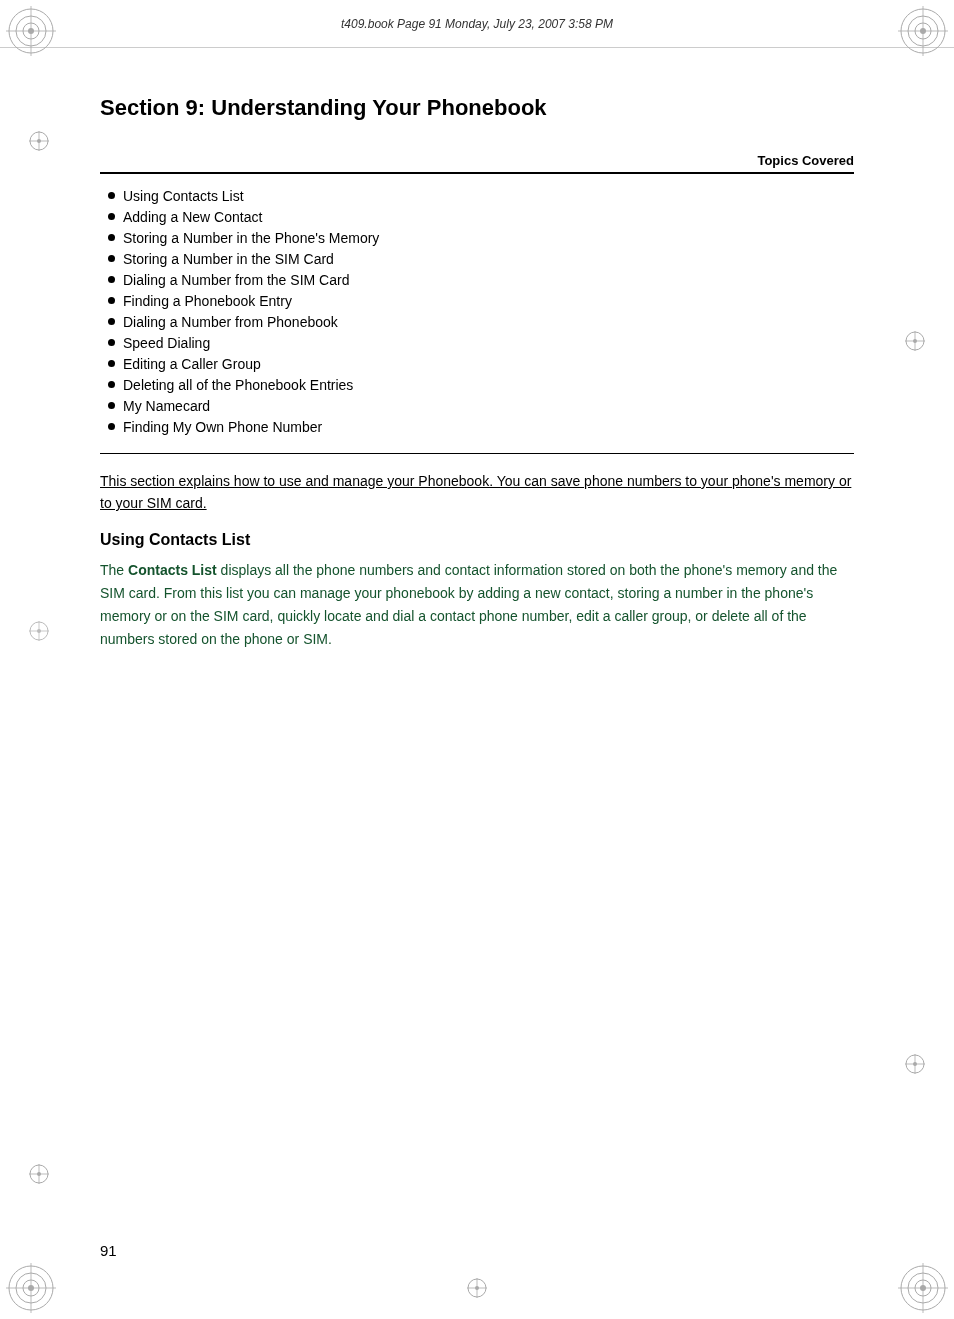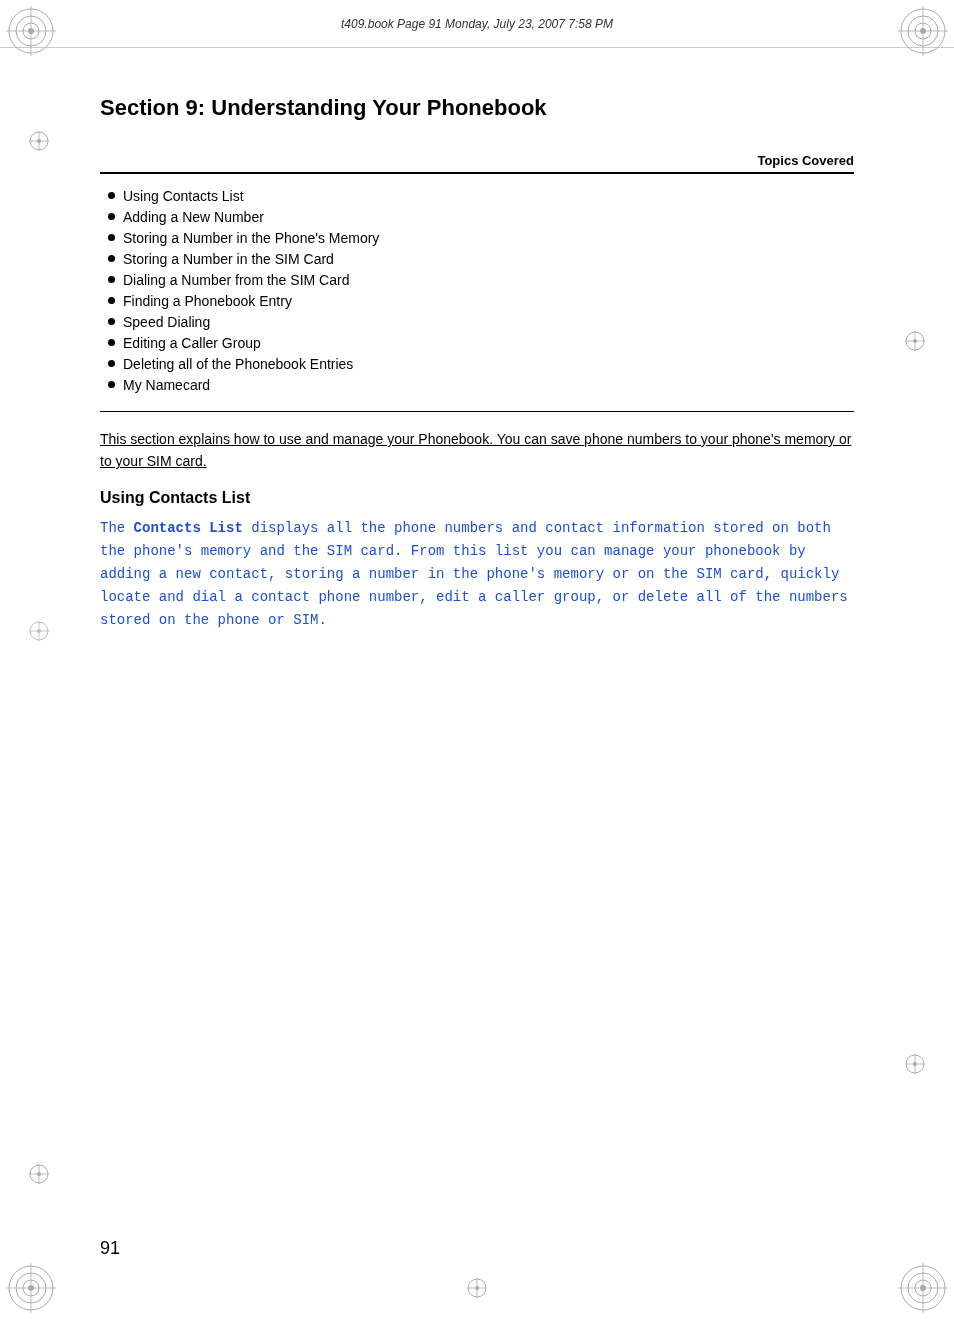--- a/index.html
+++ b/index.html
@@ -155,45 +155,44 @@
 
     .subsection-title {
       font-size: 16px;
       font-weight: bold;
       color: #000;
       margin-bottom: 10px;
     }
 
     .body-text {
       font-size: 14px;
-      color: #1d4ed8;
+      color: #14532d;
       line-height: 1.65;
-      font-family: Liberation Mono, monospace;
     }
 
     .body-text strong {
       font-weight: bold;
     }
 
     
     .page-number {
       position: absolute;
       bottom: 60px;
       left: 100px;
-      font-size: 18px;
+      font-size: 15px;
       color: #000;
     }
   </style>
 </head>
 <body>
 
 <div class="page-container">
 
   <div class="header-bar">
-    <span class="header-text">t409.book  Page 91  Monday, July 23, 2007  7:58 PM</span>
+    <span class="header-text">t409.book  Page 91  Monday, July 23, 2007  3:58 PM</span>
   </div>
 
   <div class="reg-mark reg-mark-tl">
     <svg viewBox="0 0 54 54" xmlns="http://www.w3.org/2000/svg">
       <circle cx="27" cy="27" r="22" fill="none" stroke="#aaa" stroke-width="1"></circle>
       <circle cx="27" cy="27" r="15" fill="none" stroke="#aaa" stroke-width="1"></circle>
       <circle cx="27" cy="27" r="8" fill="none" stroke="#aaa" stroke-width="1"></circle>
       <circle cx="27" cy="27" r="3" fill="#aaa"></circle>
       <line x1="27" y1="2" x2="27" y2="52" stroke="#aaa" stroke-width="0.8"></line>
       <line x1="2" y1="27" x2="52" y2="27" stroke="#aaa" stroke-width="0.8"></line>
@@ -296,53 +295,61 @@
     <p class="topics-label">Topics Covered</p>
     <hr class="topics-divider">
 
     <ul class="topics-list">
     <li>
           <span class="bullet"></span>
           <span>Using Contacts List</span>
         </li>
         <li>
           <span class="bullet"></span>
-          <span>Adding a New Number</span>
+          <span>Adding a New Contact</span>
         </li>
         <li>
           <span class="bullet"></span>
           <span>Storing a Number in the Phone's Memory</span>
         </li>
         <li>
           <span class="bullet"></span>
           <span>Storing a Number in the SIM Card</span>
         </li>
         <li>
           <span class="bullet"></span>
           <span>Dialing a Number from the SIM Card</span>
         </li>
         <li>
           <span class="bullet"></span>
           <span>Finding a Phonebook Entry</span>
         </li>
         <li>
           <span class="bullet"></span>
+          <span>Dialing a Number from Phonebook</span>
+        </li>
+        <li>
+          <span class="bullet"></span>
           <span>Speed Dialing</span>
         </li>
         <li>
           <span class="bullet"></span>
           <span>Editing a Caller Group</span>
         </li>
         <li>
           <span class="bullet"></span>
           <span>Deleting all of the Phonebook Entries</span>
         </li>
         <li>
           <span class="bullet"></span>
           <span>My Namecard</span>
+        </li>
+        <li>
+          <span class="bullet"></span>
+          <span>Finding My Own Phone Number</span>
         </li>
       </ul>
 
     <hr class="section-divider">
 
     <p class="intro-text">This section explains how to use and manage your Phonebook. You can save phone numbers to your phone's memory or to your SIM card.</p>
 
     <h2 class="subsection-title">Using Contacts List</h2>
 
     <p class="body-text">

